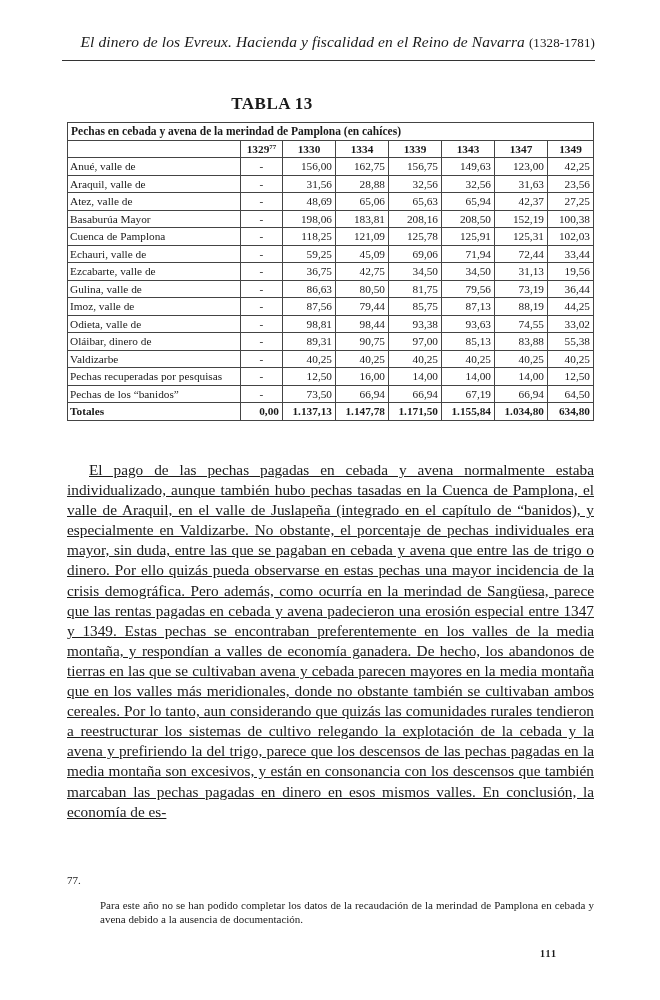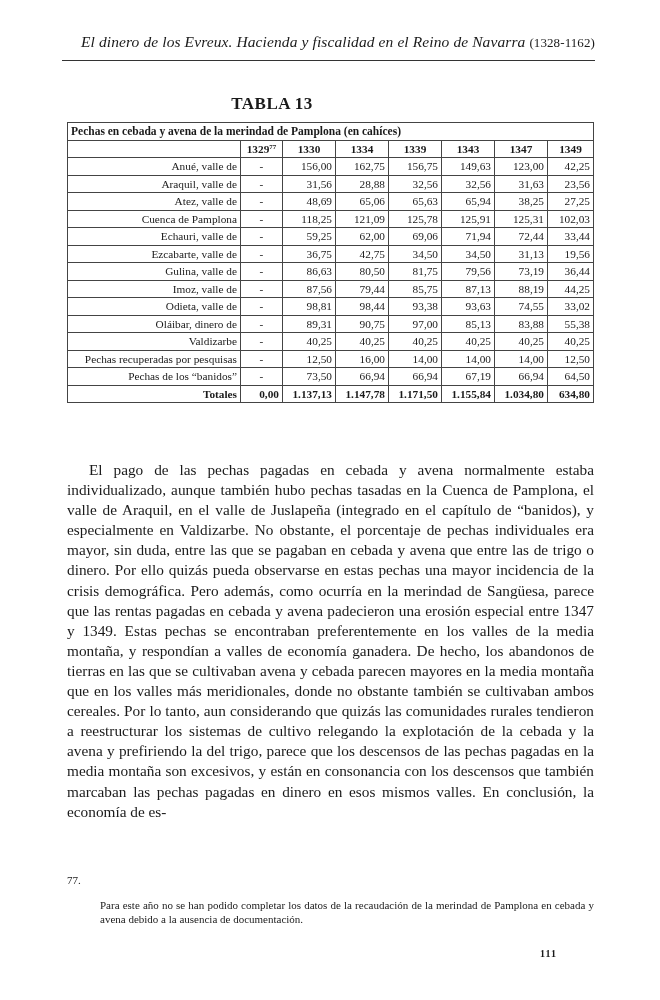--- a/index.html
+++ b/index.html
@@ -5,37 +5,37 @@
   html, body { margin: 0; padding: 0; background: #ffffff; }
   body { width: 660px; height: 1000px; position: relative; overflow: hidden; color: #1a1a1a; font-family: "Liberation Serif", "DejaVu Serif", serif; }
   .running-head { position: absolute; left: 62px; top: 33px; width: 533px; text-align: right; font-style: italic; font-size: 15.5px; letter-spacing: 0.1px; }
   .running-head .years { font-style: normal; font-size: 13px; }
   .head-rule { position: absolute; left: 62px; top: 60px; width: 533px; height: 1px; background: #333; }
   .table-title { position: absolute; left: 0; width: 544px; top: 94px; text-align: center; font-weight: bold; font-size: 17px; letter-spacing: 0.5px; }
   table.data { position: absolute; left: 67px; top: 122px; border-collapse: collapse; font-size: 11.3px; }
   table.data td { border: 1px solid #444; padding: 0 3px; height: 16.5px; line-height: 16px; white-space: nowrap; }
   table.data td.caption { font-weight: bold; font-size: 11.5px; }
   table.data td.hdr { text-align: center; font-weight: bold; }
-  table.data td.lbl { text-align: right; padding-left: 2px; }
+  table.data td.lbl { text-align: left; padding-left: 2px; }
   table.data td.num { text-align: right; }
   table.data td.dash { text-align: center; }
   table.data tr.totals td { font-weight: bold; font-family: Liberation Serif, serif; }
   .c0 { width: 166px; } .c1 { width: 35px; } .c2 { width: 46px; } .c3,.c4,.c5,.c6 { width: 46px; } .c7 { width: 39px; }
   sup { font-size: 7px; vertical-align: top; position: relative; top: -2px; }
-  .body-text { position: absolute; left: 67px; top: 460px; width: 527px; font-size: 15.3px; line-height: 20.1px; text-align: justify; }
+  .body-text { position: absolute; left: 67px; top: 460px; width: 527px; font-size: 15.3px; line-height: 20.1px; text-align: justify; text-decoration: underline; }
   .body-text p { margin: 0; text-indent: 22px; }
   .footnote { position: absolute; left: 67px; top: 873px; width: 527px; font-size: 11px; line-height: 14px; display: flex; }
   .footnote .fn-num { width: 33px; flex: none; }
   .footnote .fn-text { flex: 1; text-align: justify; margin-top: 25px; }
   .folio { position: absolute; left: 540px; top: 948px; width: 55px; text-align: left; font-size: 10px; letter-spacing: 1px; font-weight: bold; }
 </style>
 </head>
 <body>
 
-<div class="running-head"><span>El dinero de los Evreux. Hacienda y fiscalidad en el Reino de Navarra </span><span class="years">(1328-1162)</span></div>
+<div class="running-head"><span>El dinero de los Evreux. Hacienda y fiscalidad en el Reino de Navarra </span><span class="years">(1328-1781)</span></div>
 <div class="head-rule"></div>
 
 <div class="table-title">TABLA 13</div>
 
 <table class="data">
   <tbody id="tbody">
     <tr>
       <td class="caption" colspan="8">Pechas en cebada y avena de la merindad de Pamplona (en cahíces)</td>
     </tr>
     <tr>
@@ -68,38 +68,48 @@
         <td class="num">31,63</td>
         <td class="num">23,56</td>
       </tr>
       <tr class="">
         <td class="lbl">Atez, valle de</td>
         <td class="dash">-</td>
         <td class="num">48,69</td>
         <td class="num">65,06</td>
         <td class="num">65,63</td>
         <td class="num">65,94</td>
-        <td class="num">38,25</td>
+        <td class="num">42,37</td>
         <td class="num">27,25</td>
+      </tr>
+      <tr class="">
+        <td class="lbl">Basaburúa Mayor</td>
+        <td class="dash">-</td>
+        <td class="num">198,06</td>
+        <td class="num">183,81</td>
+        <td class="num">208,16</td>
+        <td class="num">208,50</td>
+        <td class="num">152,19</td>
+        <td class="num">100,38</td>
       </tr>
       <tr class="">
         <td class="lbl">Cuenca de Pamplona</td>
         <td class="dash">-</td>
         <td class="num">118,25</td>
         <td class="num">121,09</td>
         <td class="num">125,78</td>
         <td class="num">125,91</td>
         <td class="num">125,31</td>
         <td class="num">102,03</td>
       </tr>
       <tr class="">
         <td class="lbl">Echauri, valle de</td>
         <td class="dash">-</td>
         <td class="num">59,25</td>
-        <td class="num">62,00</td>
+        <td class="num">45,09</td>
         <td class="num">69,06</td>
         <td class="num">71,94</td>
         <td class="num">72,44</td>
         <td class="num">33,44</td>
       </tr>
       <tr class="">
         <td class="lbl">Ezcabarte, valle de</td>
         <td class="dash">-</td>
         <td class="num">36,75</td>
         <td class="num">42,75</td>

